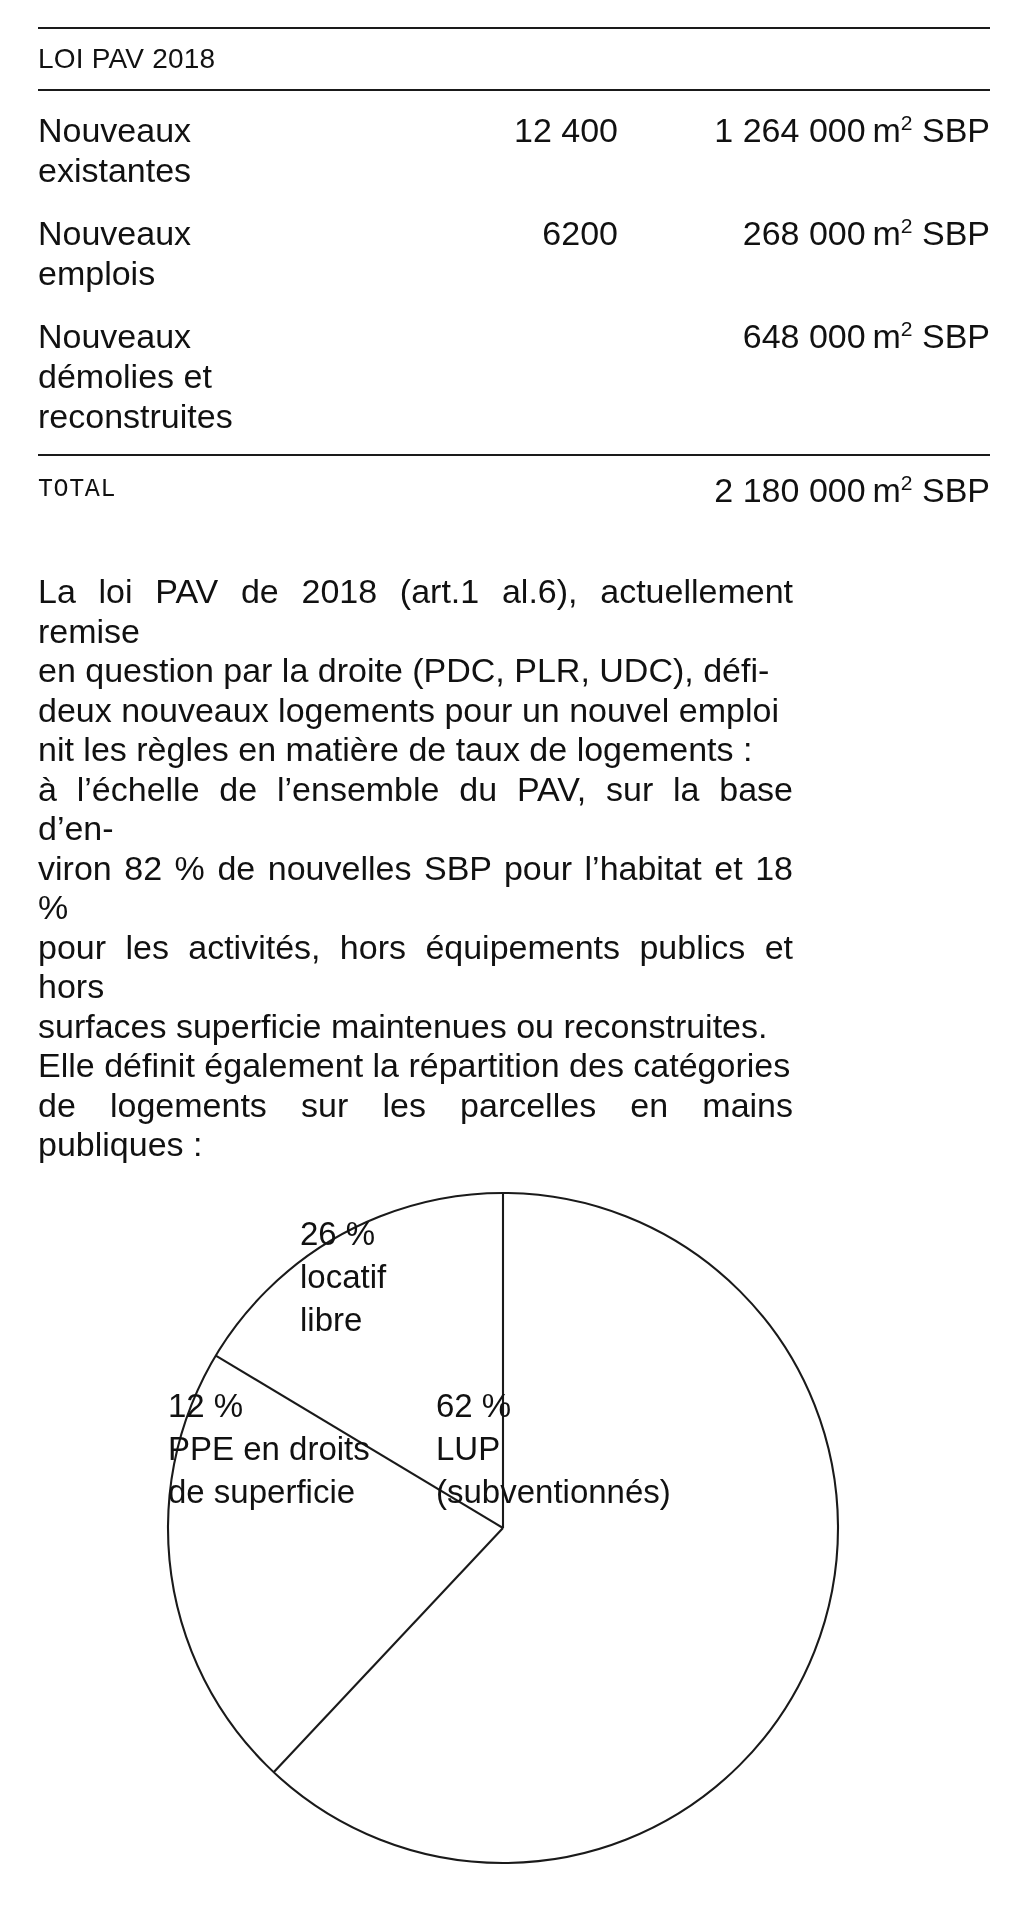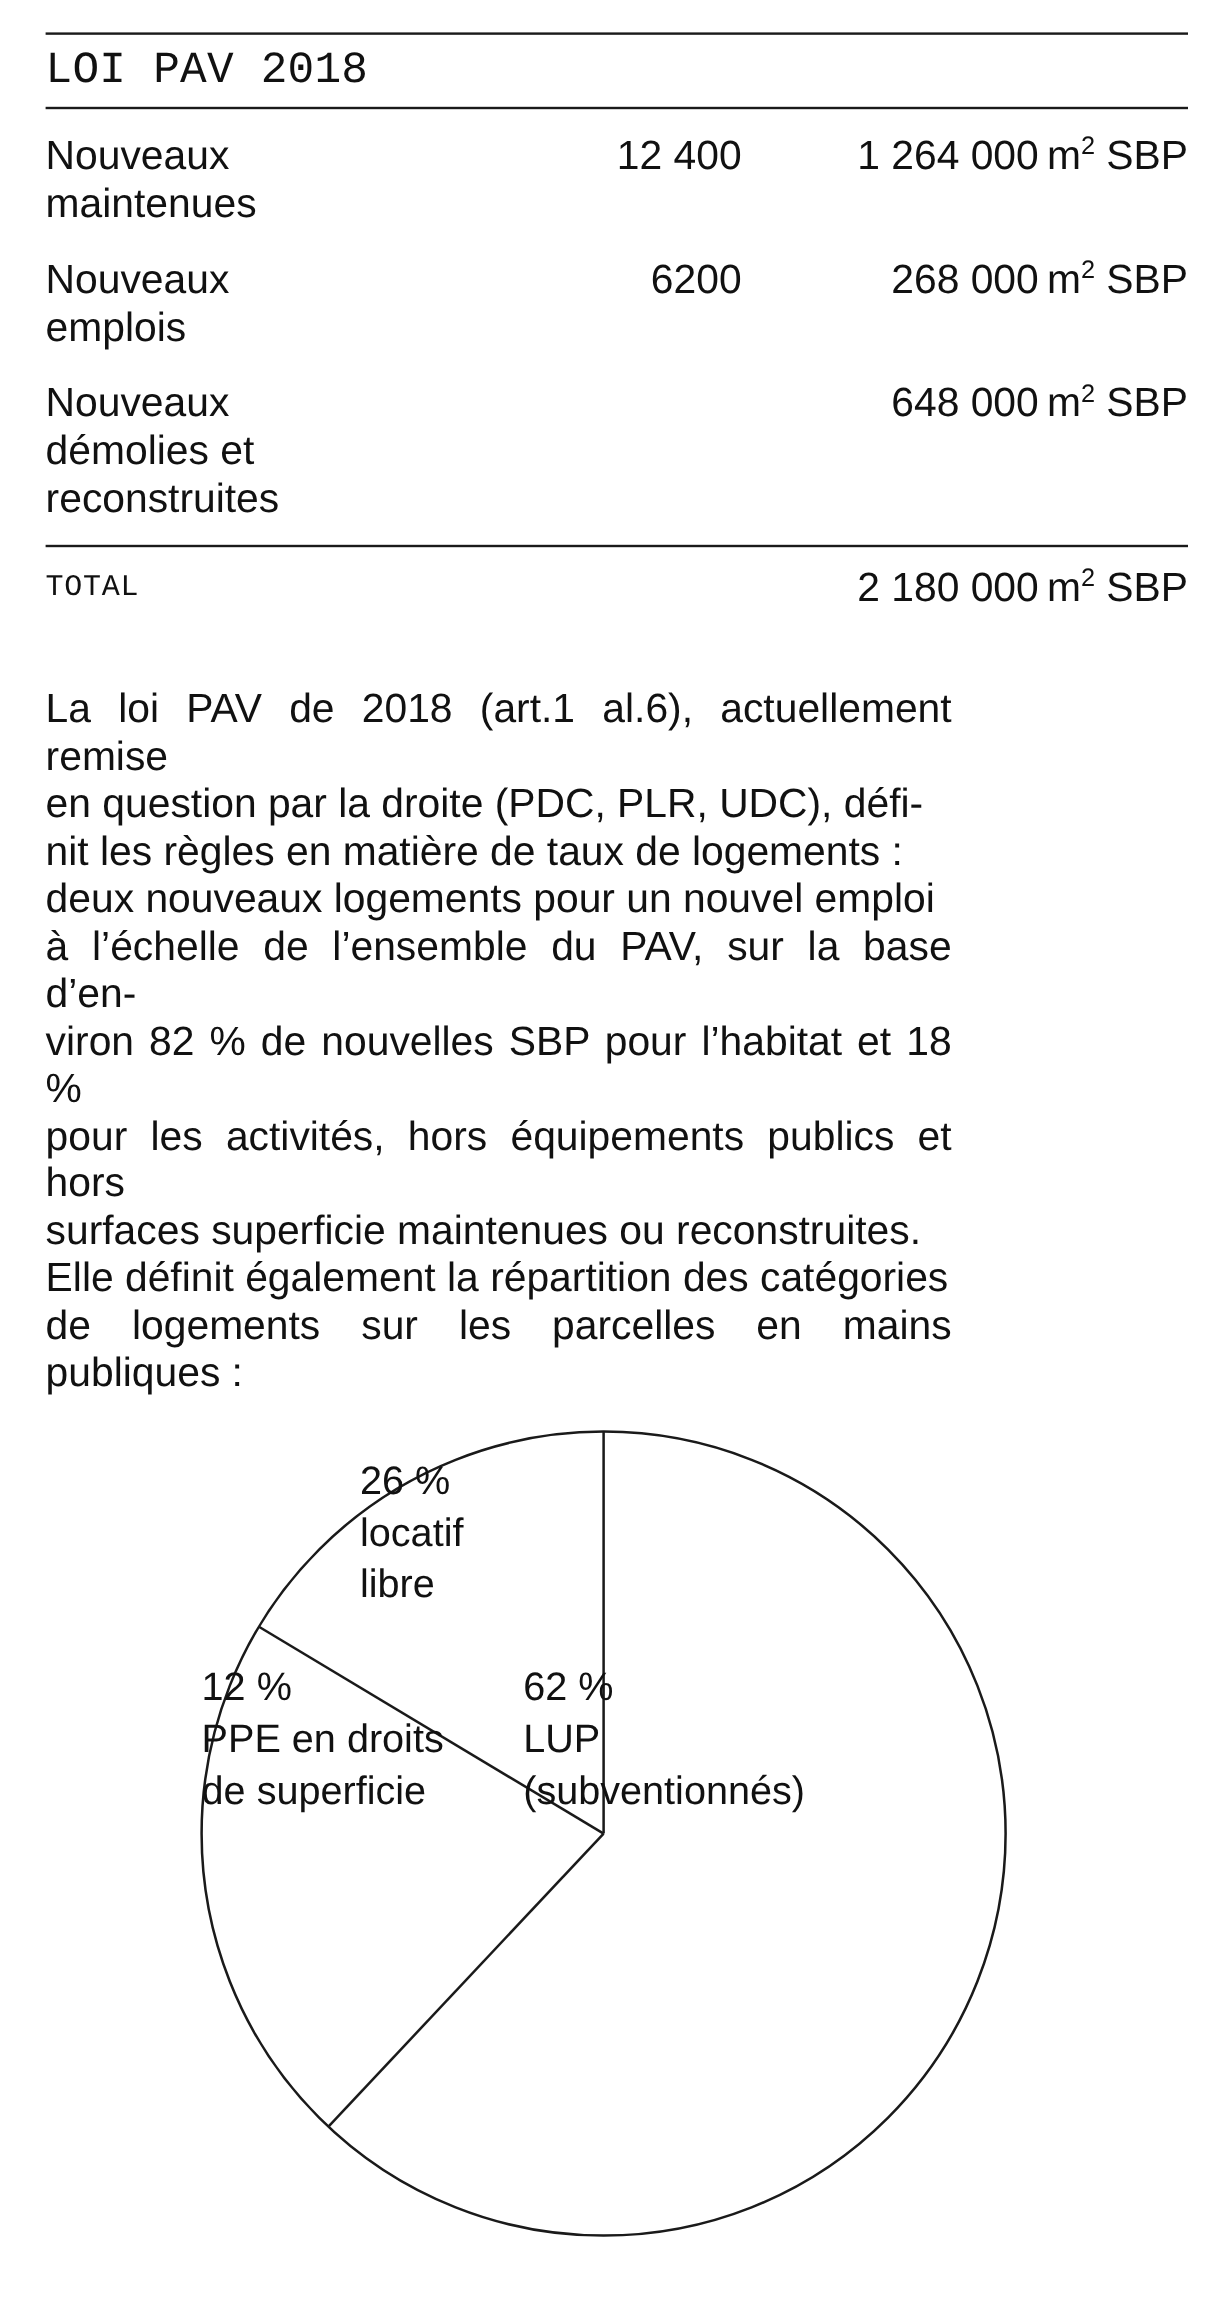--- a/index.html
+++ b/index.html
@@ -27,23 +27,23 @@
 
   
   .rule {
     height: 2px;
     background: #1a1a1a;
     width: 100%;
   }
 
   
   .tbl-title {
-    font-family: Liberation Mono, monospace;
-    font-stretch: condensed;
-    font-size: 37px;
+    font-family: Liberation Sans, sans-serif;
+    font-stretch: condensed;
+    font-size: 28px;
     line-height: 56px;
     letter-spacing: 0.2px;
     padding: 2px 0 2px 0;
     white-space: nowrap;
   }
   .tbl {
     width: 100%;
     border-collapse: collapse;
     font-family: "Liberation Sans Narrow", "Liberation Sans", sans-serif;
     font-stretch: condensed;
@@ -113,21 +113,21 @@
     <div class="rule"></div>
 
     <div style="height:19px;"></div>
 
     <table class="tbl">
       <tbody>
 
         <tr>
           <td class="c-label">
             <div>Nouveaux</div>
-            <div>maintenues</div>
+            <div>existantes</div>
           </td>
           <td class="c-num">12 400</td>
           <td class="c-area"><span>1 264 000</span> <span>m</span><sup>2</sup> <span>SBP</span></td>
         </tr>
         <tr class="row-gap">
             <td colspan="3"></td>
           </tr>
 
         <tr>
           <td class="c-label">
@@ -165,22 +165,22 @@
           <td class="c-area"><span>2 180 000</span> <span>m</span><sup>2</sup> <span>SBP</span></td>
         </tr>
       </tbody>
     </table>
 
     <div style="height:62px;"></div>
 
     <div class="para">
       <div>La loi PAV de 2018 (art.1 al.6), actuellement remise</div>
       <div>en question par la droite (PDC, PLR, UDC), défi-</div>
+      <div>deux nouveaux logements pour un nouvel emploi</div>
       <div>nit les règles en matière de taux de logements :</div>
-      <div>deux nouveaux logements pour un nouvel emploi</div>
       <div>à l’échelle de l’ensemble du PAV, sur la base d’en-</div>
       <div>viron 82 % de nouvelles SBP pour l’habitat et 18 %</div>
       <div>pour les activités, hors équipements publics et hors</div>
       <div>surfaces superficie maintenues ou reconstruites.</div>
       <div>Elle définit également la répartition des catégories</div>
       <div>de logements sur les parcelles en mains publiques :</div>
     </div>
 
   </div>
 

